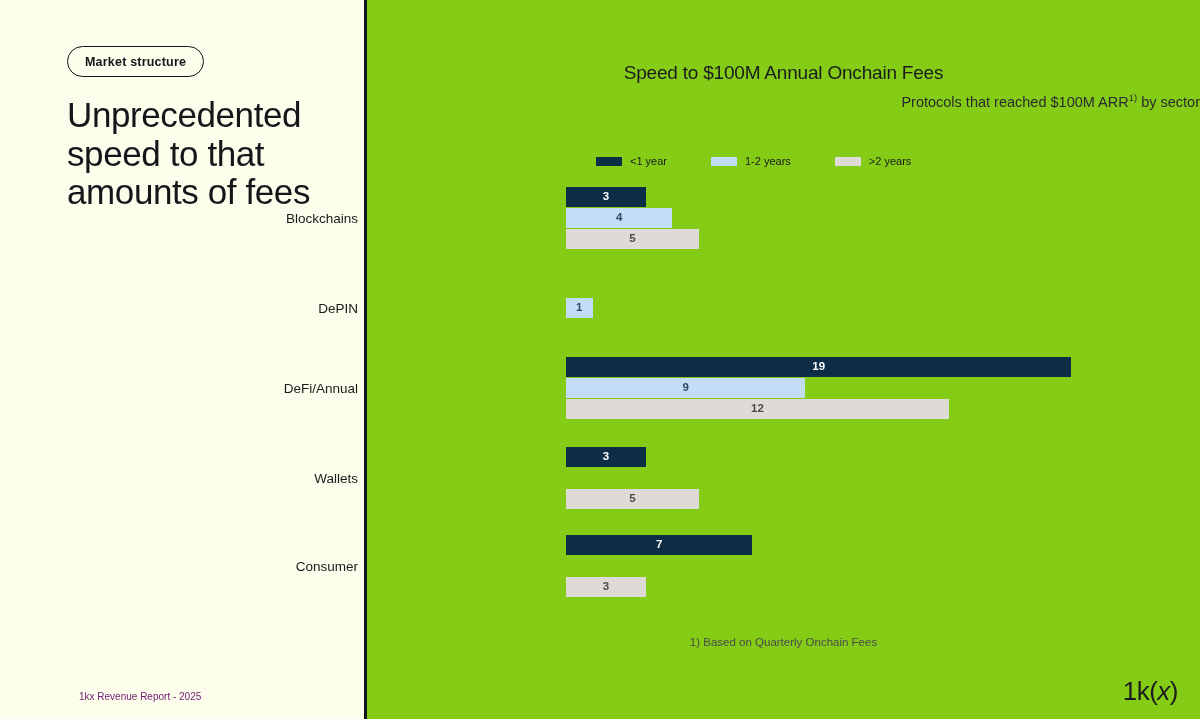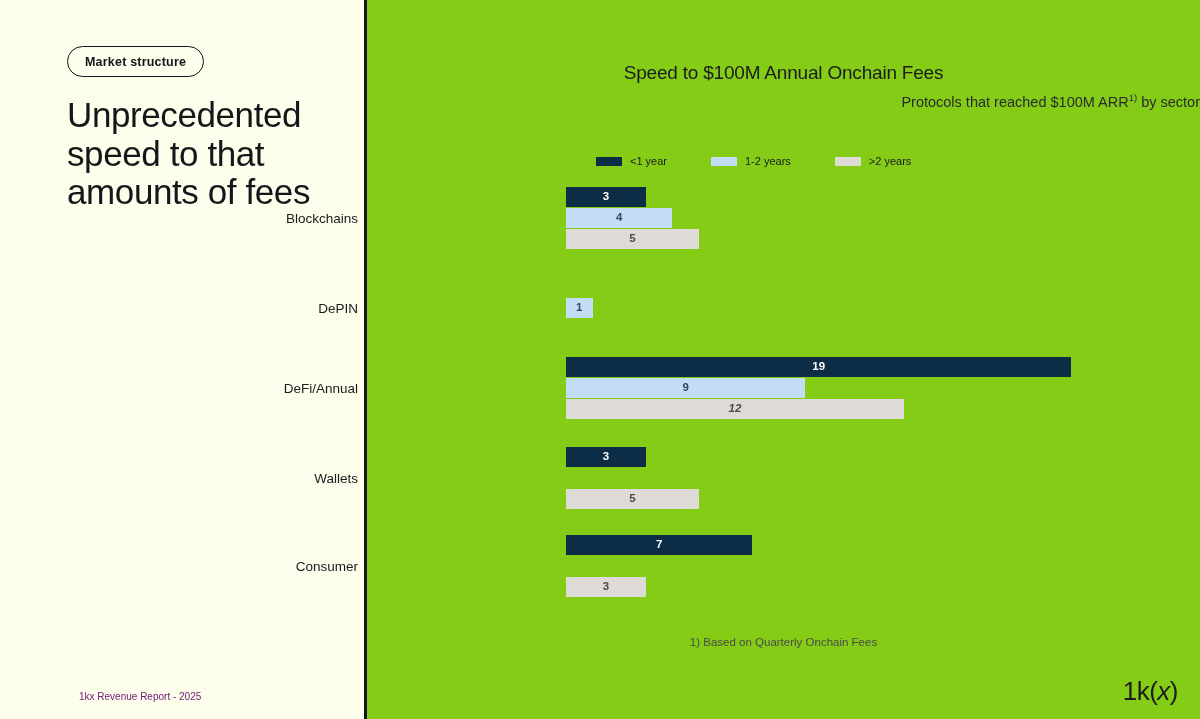--- a/index.html
+++ b/index.html
@@ -278,21 +278,21 @@
         </div>
         <div class="bar-group" style="top: 356px;">
           <div class="group-label">DeFi/Annual</div>
           <div class="bars">
             <div class="bar s0" style="width: 505.4px;">
               <span class="bar-value">19</span>
             </div>
             <div class="bar s1" style="width: 239.4px;">
               <span class="bar-value">9</span>
             </div>
-            <div class="bar s2" style="width: 338px; font-style: italic;">
+            <div class="bar s2" style="width: 383px;">
               <span class="bar-value">12</span>
             </div>
           </div>
         </div>
         <div class="bar-group" style="top: 446px;">
           <div class="group-label">Wallets</div>
           <div class="bars">
             <div class="bar s0" style="width: 79.8px;">
               <span class="bar-value">3</span>
             </div>

